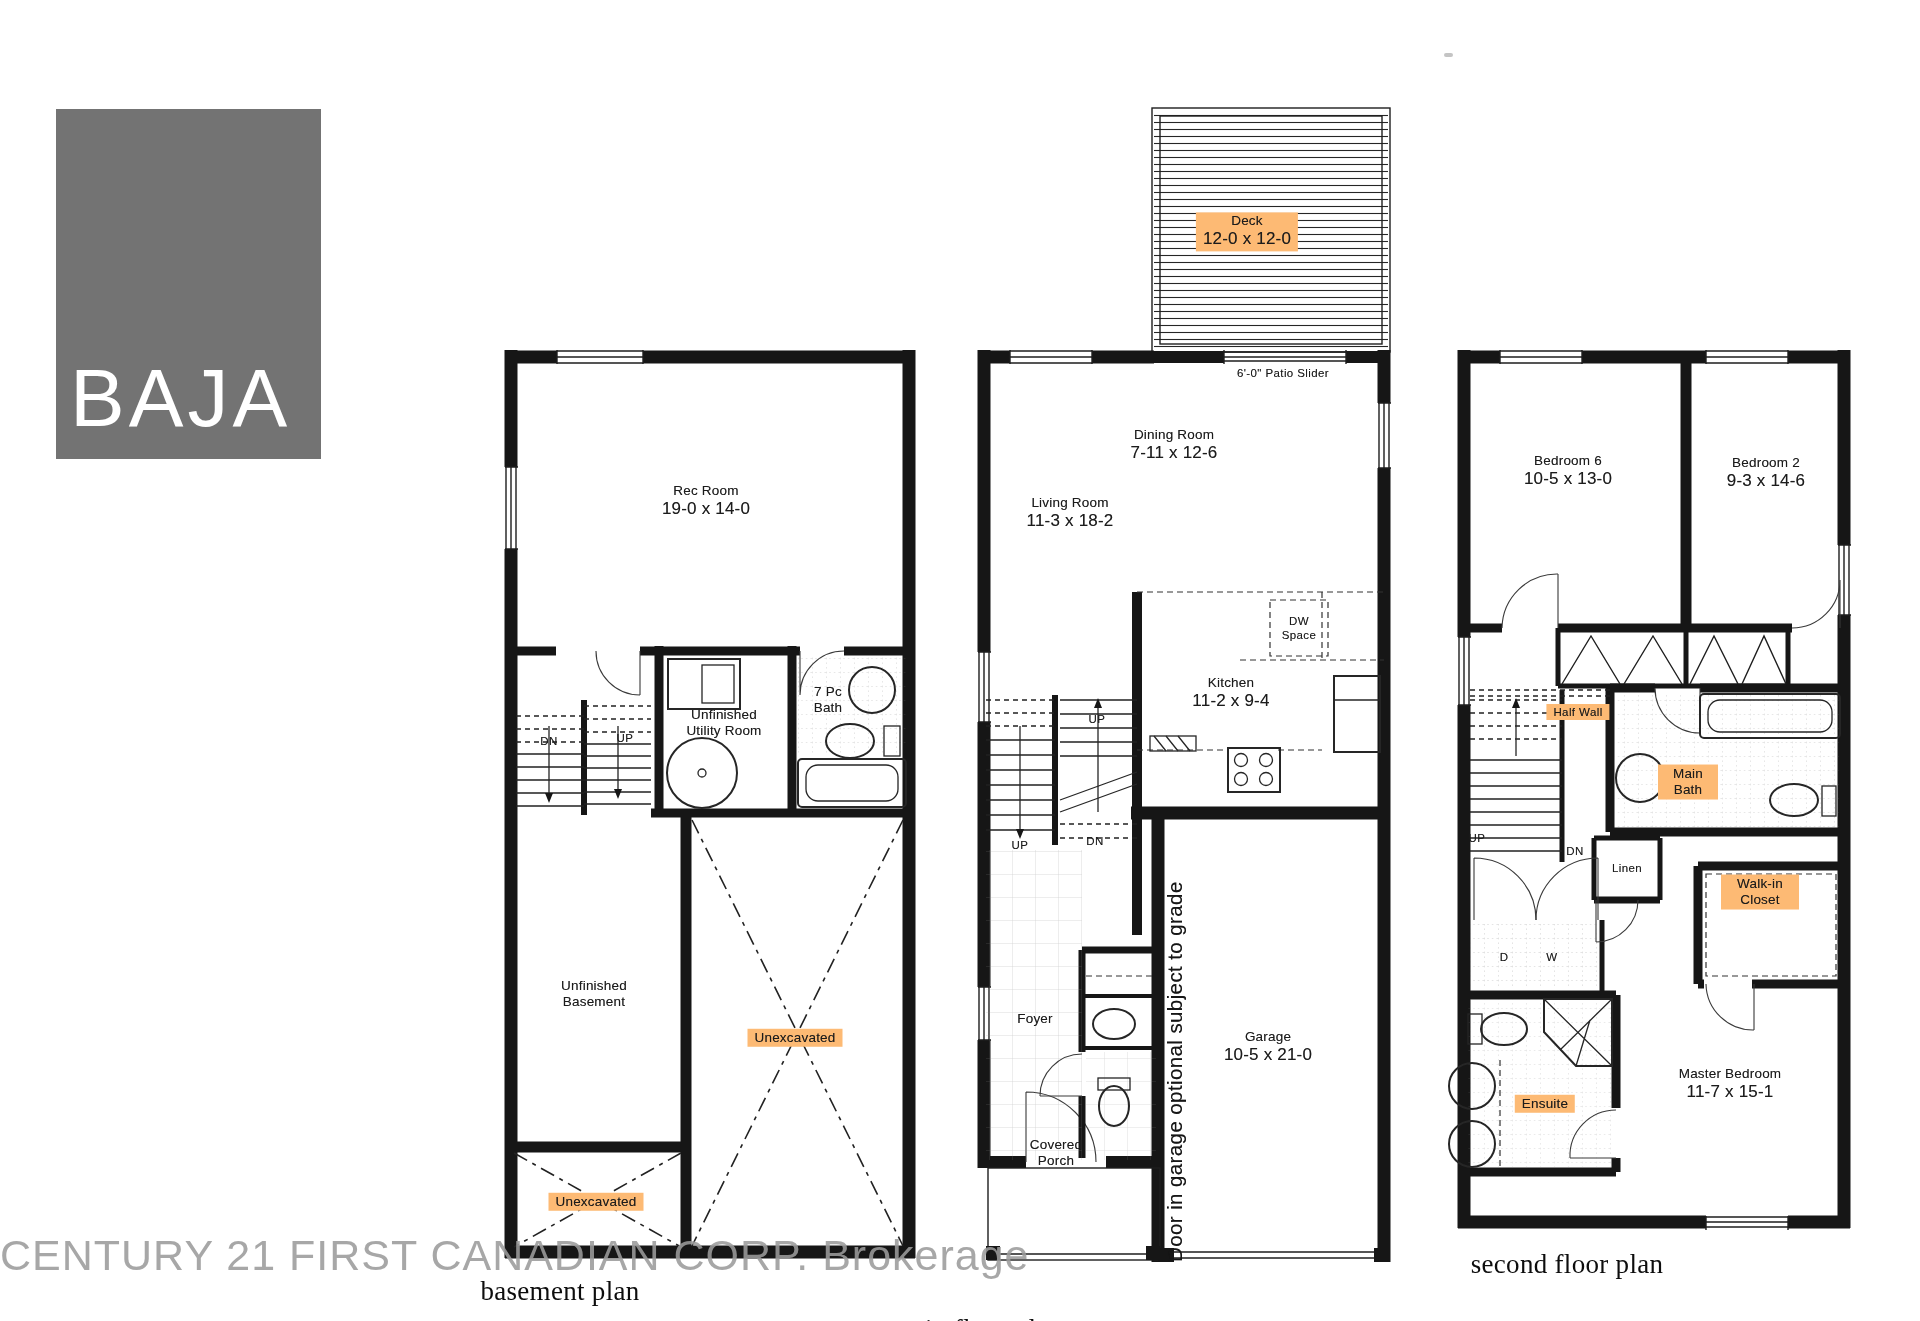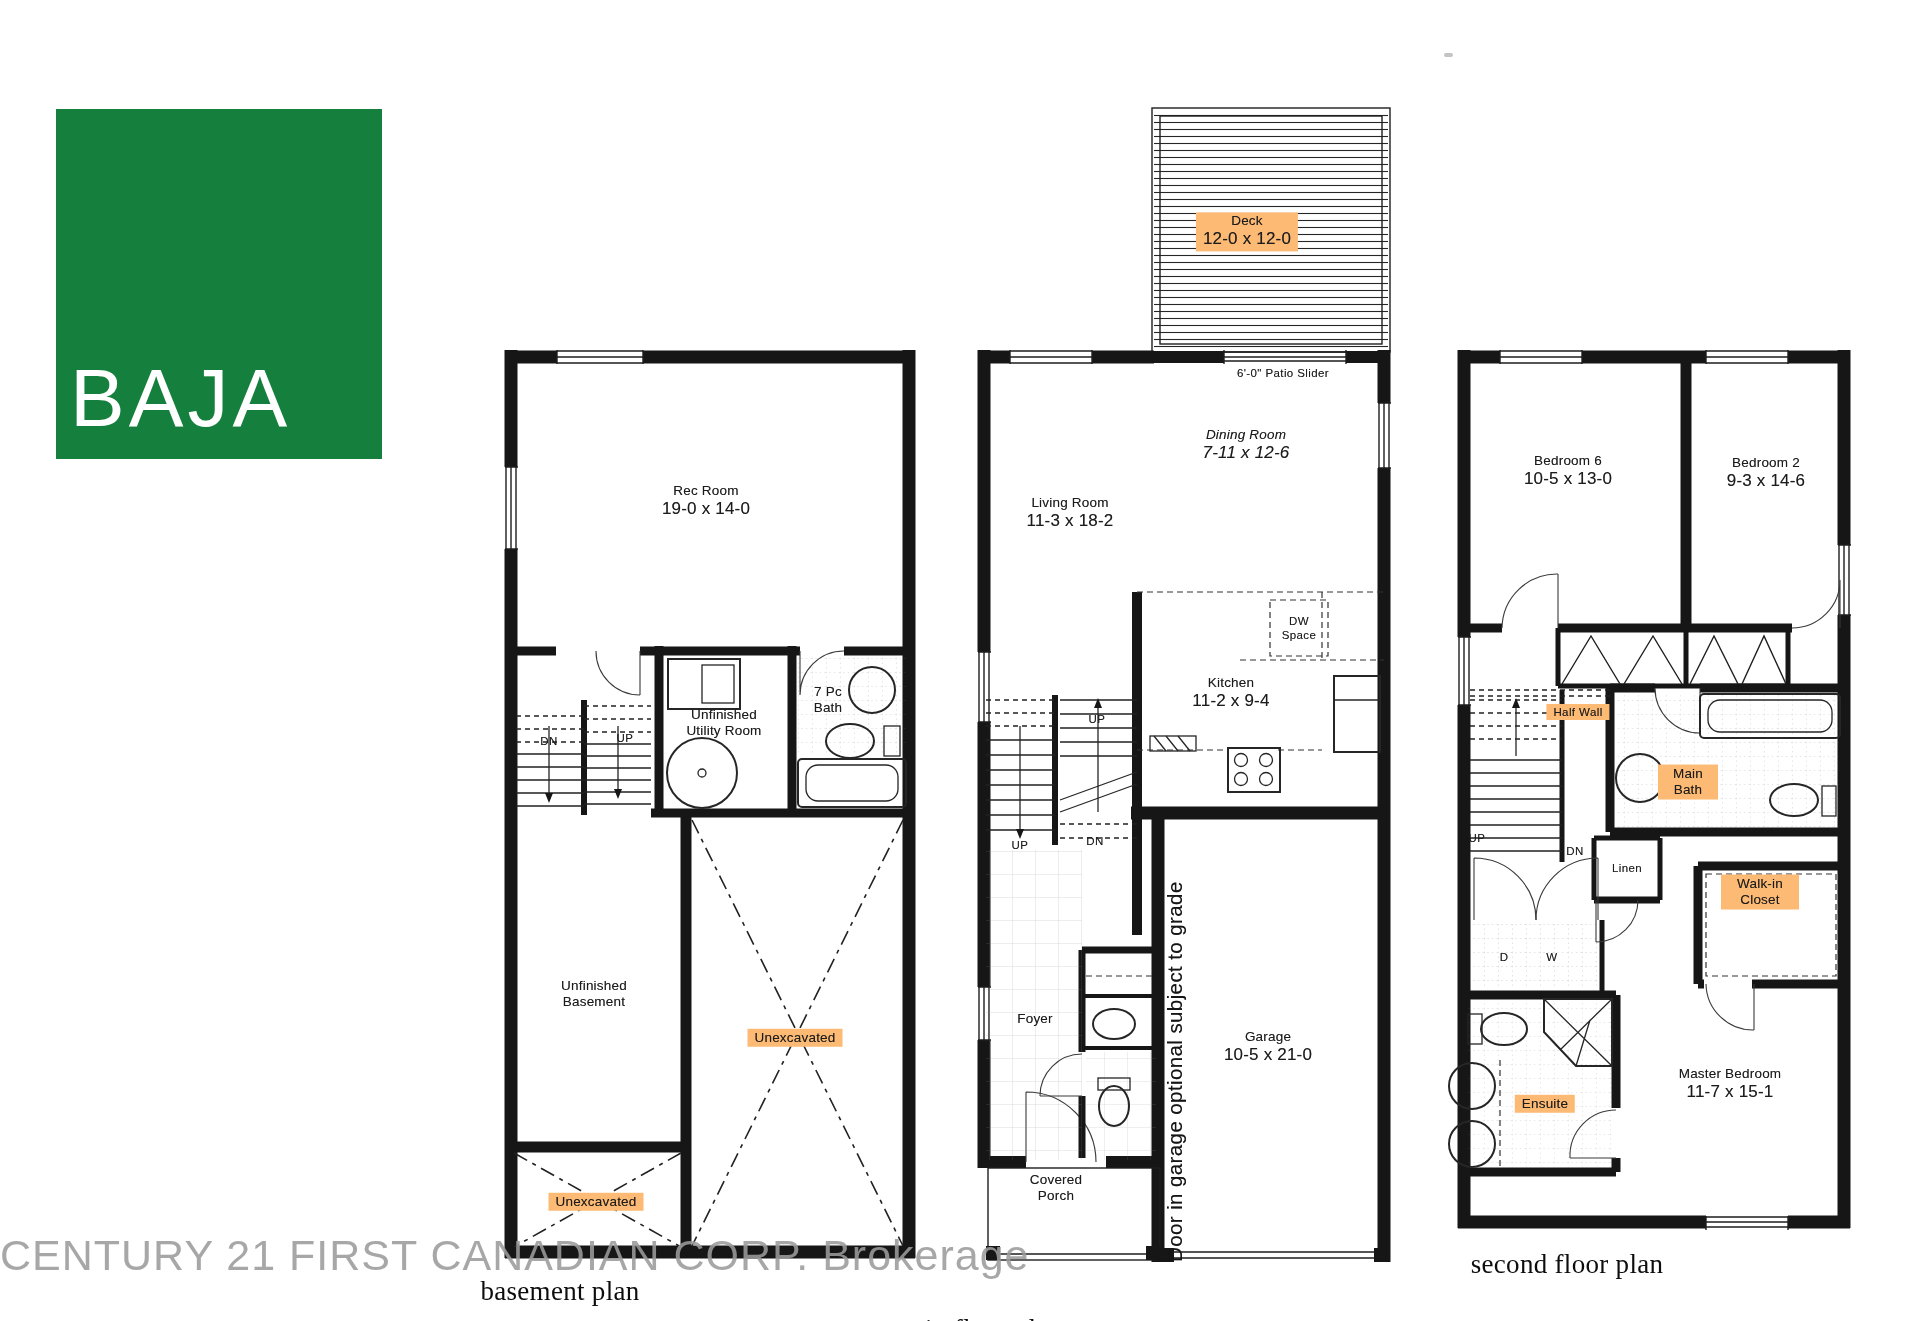--- a/index.html
+++ b/index.html
@@ -8,21 +8,21 @@
   .plan-svg{position:absolute;left:0;top:0;}
   
   .lbl{position:absolute;transform:translate(-50%,-50%);text-align:center;
        font-size:13.5px;line-height:1.22;color:#1c1c1c;letter-spacing:.2px;
        text-shadow:0 0 .6px rgba(20,20,20,.45);}
   .lbl .dims{font-size:17px;}
   .sm{font-size:11.5px;letter-spacing:.4px;}
   .chip{background:#fdba74;padding:1px 7px;} .w46{width:46px;} .w72{width:72px;} .w64{width:64px;} .w92{width:92px;}
   .caption{position:absolute;transform:translate(-50%,-50%);font-family:"Liberation Serif",serif;
            font-size:27px;color:#0d0d0d;letter-spacing:.3px;white-space:nowrap;}
-  .logo{position:absolute;left:56px;top:109px;width:326px;height:350px;background:#15803d;}
+  .logo{position:absolute;left:56px;top:109px;width:265px;height:350px;background:#737373;}
   .logo span{position:absolute;left:14px;bottom:14px;font-size:82px;font-weight:400;
              letter-spacing:4px;color:#fff;}
   .watermark{position:absolute;left:0;top:1231px;width:1920px;text-align:left;
              font-size:43px;letter-spacing:1px;color:rgba(155,155,155,.88);z-index:6;
              white-space:nowrap;}
   .v-note{position:absolute;left:1163px;top:858px;height:404px;writing-mode:vertical-rl;
           transform:rotate(180deg);font-size:20.5px;letter-spacing:.4px;white-space:nowrap;
           color:#161616;text-shadow:0 0 .6px rgba(20,20,20,.5);}
   .artifact{position:absolute;left:1444px;top:53px;width:9px;height:4px;background:#9d9d9d;opacity:.6;border-radius:2px;}
   
@@ -287,40 +287,40 @@
   <div class="lbl chip" style="left:795px;top:1038px;">Unexcavated</div>
   <div class="lbl chip" style="left:596px;top:1202px;">Unexcavated</div>
   <div class="lbl sm" style="left:549px;top:741px;">DN</div>
   <div class="lbl sm" style="left:625px;top:738px;">UP</div>
 
   <div class="lbl chip" style="left:1247px;top:232px;">
     <div>Deck</div>
     <div class="dims">12-0 x 12-0</div>
   </div>
   <div class="lbl sm" style="left:1283px;top:373px;">6'-0" Patio Slider</div>
-  <div class="lbl" style="left:1246px;top:446px;font-style:italic;">
+  <div class="lbl" style="left:1174px;top:446px;">
     <div>Dining Room</div>
     <div class="dims">7-11 x 12-6</div>
   </div>
   <div class="lbl" style="left:1070px;top:514px;">
     <div>Living Room</div>
     <div class="dims">11-3 x 18-2</div>
   </div>
   <div class="lbl" style="left:1231px;top:694px;">
     <div>Kitchen</div>
     <div class="dims">11-2 x 9-4</div>
   </div>
   <div class="lbl sm" style="left:1299px;top:628px;width:52px;">DW Space</div>
   <div class="lbl" style="left:1035px;top:1019px;">Foyer</div>
   <div class="lbl" style="left:1268px;top:1048px;">
     <div>Garage</div>
     <div class="dims">10-5 x 21-0</div>
   </div>
   <div class="v-note">Door in garage optional subject to grade</div>
-  <div class="lbl w72" style="left:1056px;top:1188px;">Covered Porch</div>
+  <div class="lbl w72" style="left:1056px;top:1153px;">Covered Porch</div>
   <div class="lbl sm" style="left:1097px;top:719px;">UP</div>
   <div class="lbl sm" style="left:1020px;top:845px;">UP</div>
   <div class="lbl sm" style="left:1095px;top:841px;">DN</div>
 
   <div class="lbl" style="left:1568px;top:472px;">
     <div>Bedroom 6</div>
     <div class="dims">10-5 x 13-0</div>
   </div>
   <div class="lbl" style="left:1766px;top:474px;">
     <div>Bedroom 2</div>

